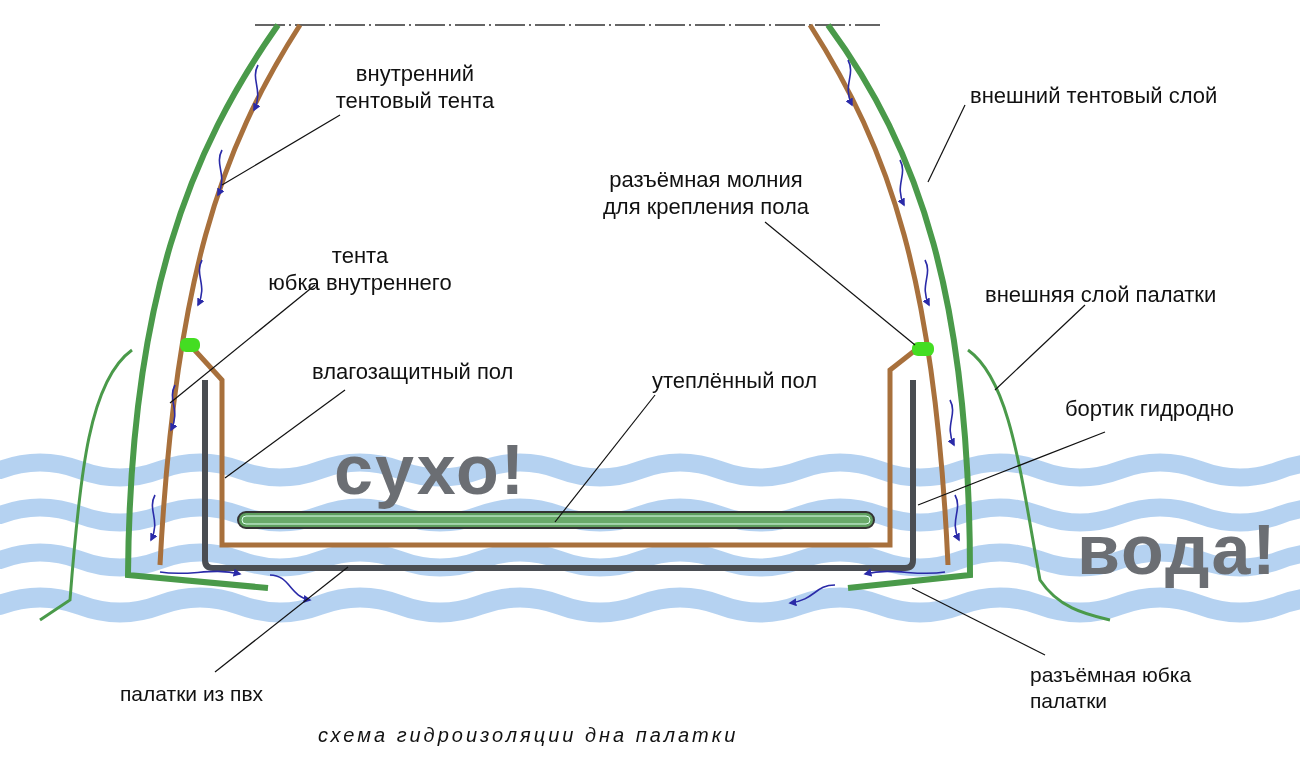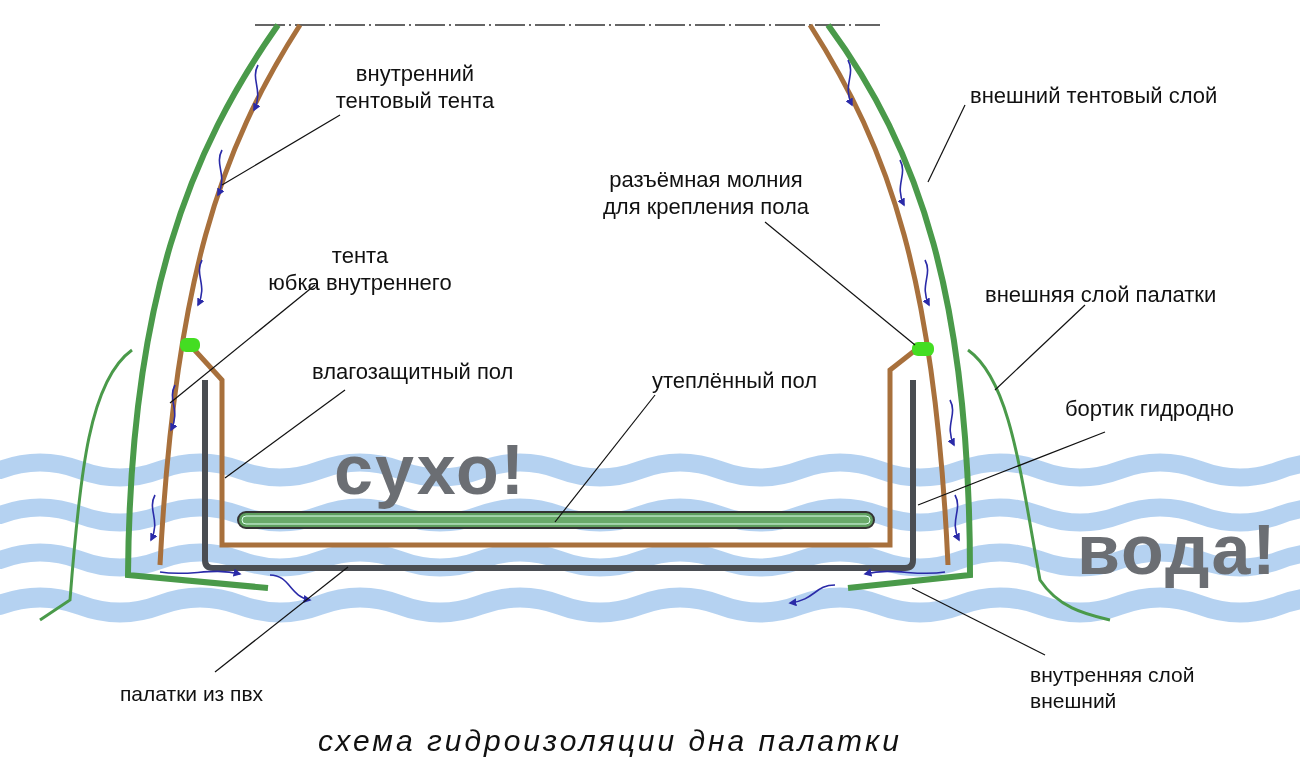--- a/index.html
+++ b/index.html
@@ -1,21 +1,21 @@
 <!DOCTYPE html>
 <html><head>
 <meta charset="utf-8">
 <style>
   html, body { margin:0; padding:0; background:#ffffff; }
   body { width:1300px; height:775px; position:relative; overflow:hidden; font-family:"Liberation Sans", sans-serif; }
   svg.diagram { position:absolute; left:0; top:0; }
   .lbl { position:absolute; font-family:"Liberation Sans", sans-serif; font-size:22px; line-height:27px; color:#111; text-align:center; white-space:nowrap; }
   .lbl.left { text-align:left; }
   .big { position:absolute; font-family:"Liberation Sans", sans-serif; font-weight:bold; font-size:70px; color:#6b6e73; letter-spacing:2px; white-space:nowrap; }
-  .caption { position:absolute; font-family:"Liberation Sans", sans-serif; font-style:italic; font-size:30px; letter-spacing:3px; color:#111; white-space:nowrap; }
+  .caption { position:absolute; font-family:"Liberation Sans", sans-serif; font-style:italic; font-size:20px; letter-spacing:3px; color:#111; white-space:nowrap; }
 </style>
 </head>
 <body>
 
 <svg class="diagram" width="1300" height="775" viewBox="0 0 1300 775">
   <defs>
     <marker id="arr" viewBox="0 0 10 10" refX="8" refY="5" markerWidth="5" markerHeight="5" orient="auto">
       <path d="M0,0 L10,5 L0,10 z" fill="#2a2aa8"></path>
     </marker>
   </defs>
@@ -97,20 +97,20 @@
 <div class="lbl" style="left:240px;top:242px;width:240px;">
   <div>тента</div>
   <div>юбка внутреннего</div>
 </div>
 <div class="lbl left" style="left:985px;top:281px;">внешняя слой палатки</div>
 <div class="lbl left" style="left:312px;top:358px;">влагозащитный пол</div>
 <div class="lbl left" style="left:652px;top:367px;">утеплённый пол</div>
 <div class="lbl left" style="left:1065px;top:395px;">бортик гидродно</div>
 <div class="lbl left" style="left:120px;top:680px;font-size:21px;">палатки из пвх</div>
 <div class="lbl left" style="left:1030px;top:662px;font-size:21px;line-height:26px;">
-  <div>внутренняя слой</div>
-  <div>внешний</div>
+  <div>разъёмная юбка</div>
+  <div>палатки</div>
 </div>
 
 <div class="big" style="left:334px;top:430px;">сухо!</div>
 <div class="big" style="left:1077px;top:480px;margin-top:30px;">вода!</div>
 
 <div class="caption" style="left:318px;top:724px;">схема гидроизоляции дна палатки</div>
 
 </body></html>

